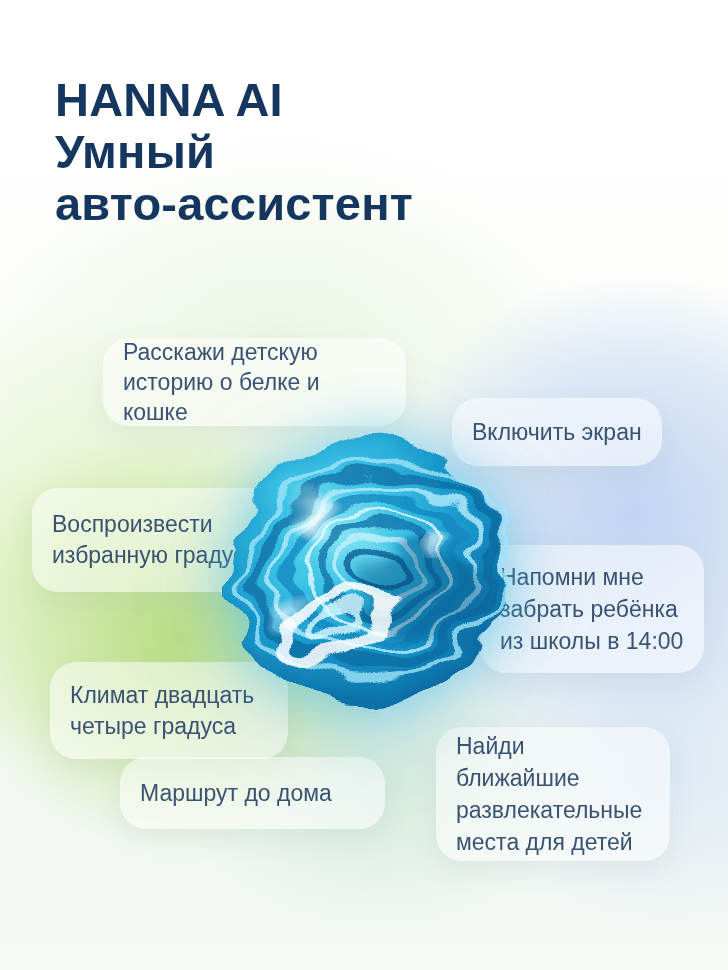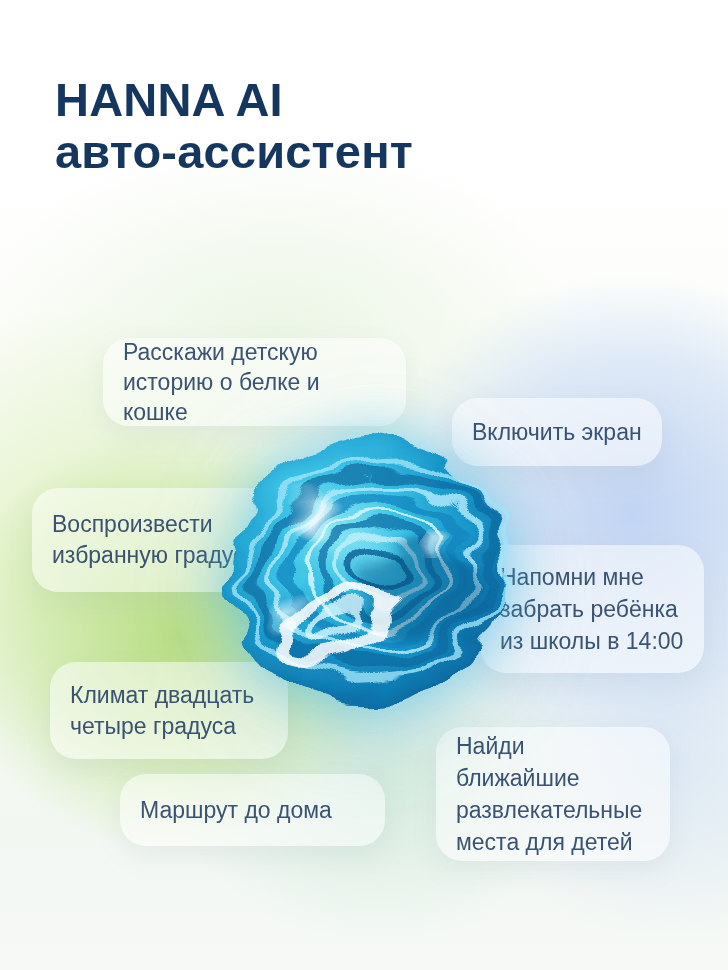--- a/index.html
+++ b/index.html
@@ -37,38 +37,39 @@
     font-size:23px; line-height:32px;
     white-space:pre-line;
     box-shadow:0 10px 26px rgba(110,140,150,0.10);
     z-index:3;
   }
   .b1 { left:103px; top:338px; width:303px; height:88px;  line-height:30px; }
   .b2 { left:452px; top:398px; width:210px; height:68px; }
   .b3 { left:32px;  top:488px; width:266px; height:104px; line-height:31px; }
   .b4 { left:480px; top:545px; width:224px; height:128px; }
   .b5 { left:50px;  top:642px; width:238px; height:97px;  line-height:31px;margin-top:20px; }
-  .b6 { left:120px; top:757px; width:265px; height:72px;margin-top:17px; }
+  .b6 { left:120px; top:757px; width:265px; height:72px; }
   .b7 { left:436px; top:727px; width:234px; height:134px;border-radius:26px; }
 
   .orb {
     position:absolute; left:222px; top:428px;
     width:290px; height:290px; z-index:5;
     filter: drop-shadow(0 0 26px rgba(64,196,236,0.50))
             drop-shadow(0 16px 40px rgba(40,140,200,0.28));
   }
   .orb svg { display:block; }
 </style>
 </head>
 <body>
 
 <div class="canvas">
 
   <header class="title-block">
     <div class="brand">HANNA AI</div>
+    <div class="subtitle">Умный</div>
     <div class="subtitle">авто-ассистент</div>
   </header>
 
   <div class="bubble b1">
     <span>Расскажи детскую
 историю о белке и кошке</span>
   </div>
   <div class="bubble b2">
     <span>Включить экран</span>
   </div>

